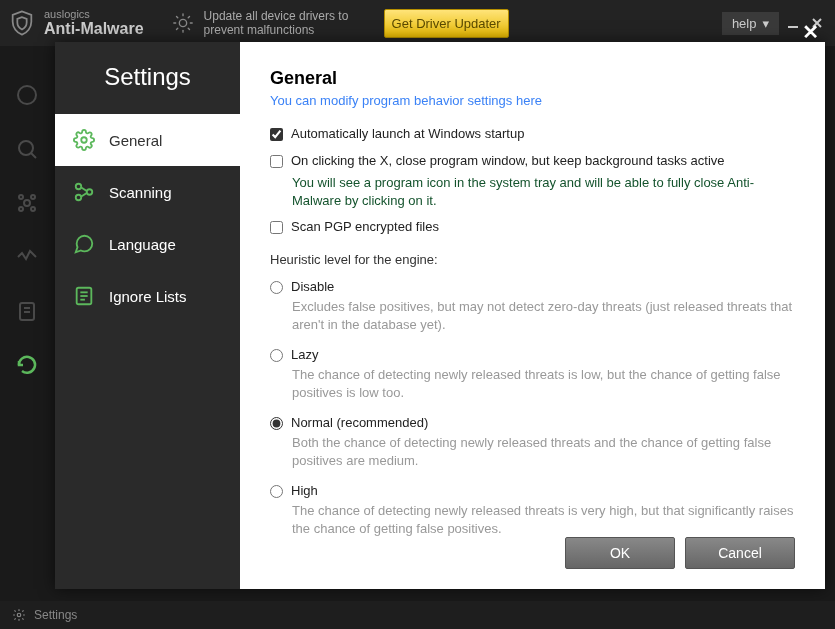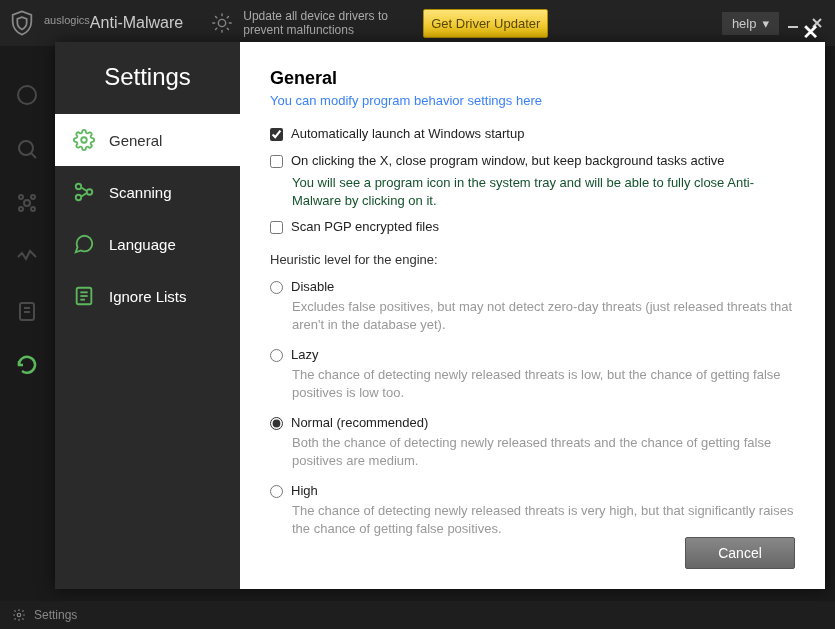--- a/index.html
+++ b/index.html
@@ -2,23 +2,23 @@
 <html><head>
 <meta charset="utf-8">
 <style>
 * { margin: 0; padding: 0; box-sizing: border-box; font-family: "Segoe UI", Arial, sans-serif; }
 body { width: 835px; height: 629px; background: #1a1a1a; overflow: hidden; position: relative; }
 
 
 .topbar { height: 46px; background: #232323; display: flex; align-items: center; padding: 0 8px; }
 .logo-box { display: flex; align-items: center; gap: 8px; }
 .logo-icon { width: 28px; height: 28px; }
-.logo-text { display: flex; flex-direction: row; line-height: 1.1; justify-content: flex-end; }
+.logo-text { display: flex; flex-direction: column; line-height: 1.1; justify-content: flex-end; }
 .logo-brand { color: #999; font-size: 11px; }
-.logo-name { color: #ccc; font-size: 16px; font-weight: 400; }
+.logo-name { color: #ccc; font-size: 16px; font-weight: 700; }
 .topbar-mid { flex: 1; display: flex; align-items: center; gap: 10px; padding-left: 28px; }
 .sun-icon { width: 22px; height: 22px; }
 .update-text { color: #aaa; font-size: 12px; line-height: 1.2; width: 170px; }
 .driver-btn { background: linear-gradient(#ffe47a, #e6b800); border: 1px solid #b58f00; color: #5a4a00; font-size: 13px; padding: 6px 7px; border-radius: 2px; cursor: pointer; }
 .topbar-right { display: flex; align-items: center; gap: 4px; }
 .help-btn { background: #3a3a3a; color: #ccc; font-size: 13px; padding: 4px 10px; border: none; display: flex; align-items: center; gap: 6px; cursor: pointer; }
 .window-ctrl { width: 20px; height: 20px; display: flex; align-items: center; justify-content: center; color: #ccc; cursor: pointer; font-size: 16px; }
 
 
 .leftbar { position: absolute; left: 0; top: 68px; width: 54px; display: flex; flex-direction: column; }
@@ -231,20 +231,21 @@
       <div class="radio-desc">Both the chance of detecting newly released threats and the chance of getting false positives are medium.</div>
 
       <label class="radio-row">
         <input type="radio" name="heur" style="">
         <span class="radio-label">High</span>
       </label>
       <div class="radio-desc">The chance of detecting newly released threats is very high, but that significantly raises the chance of getting false positives.</div>
     </div>
 
     <div class="dialog-buttons">
+      <button class="dlg-btn">OK</button>
       <button class="dlg-btn">Cancel</button>
     </div>
   </div>
 </div>
 
 <div class="statusbar">
   <svg viewBox="0 0 24 24" stroke="#888" fill="none" stroke-width="2">
       <circle cx="12" cy="12" r="3"></circle>
       <path d="M12 2v3M12 19v3M4.2 4.2l2.1 2.1M17.7 17.7l2.1 2.1M2 12h3M19 12h3M4.2 19.8l2.1-2.1M17.7 6.3l2.1-2.1"></path>
     </svg>

